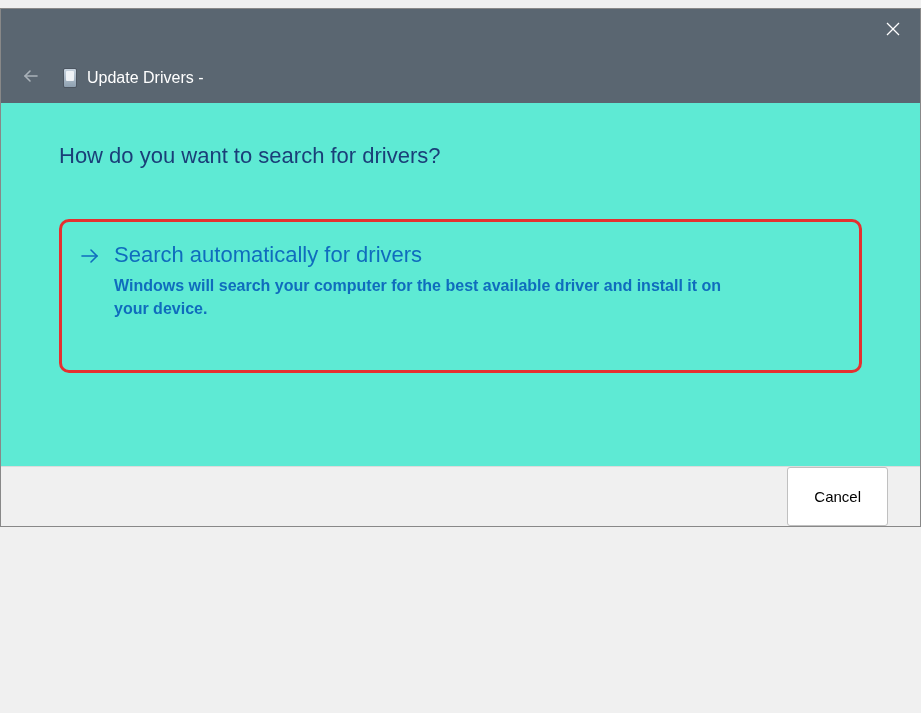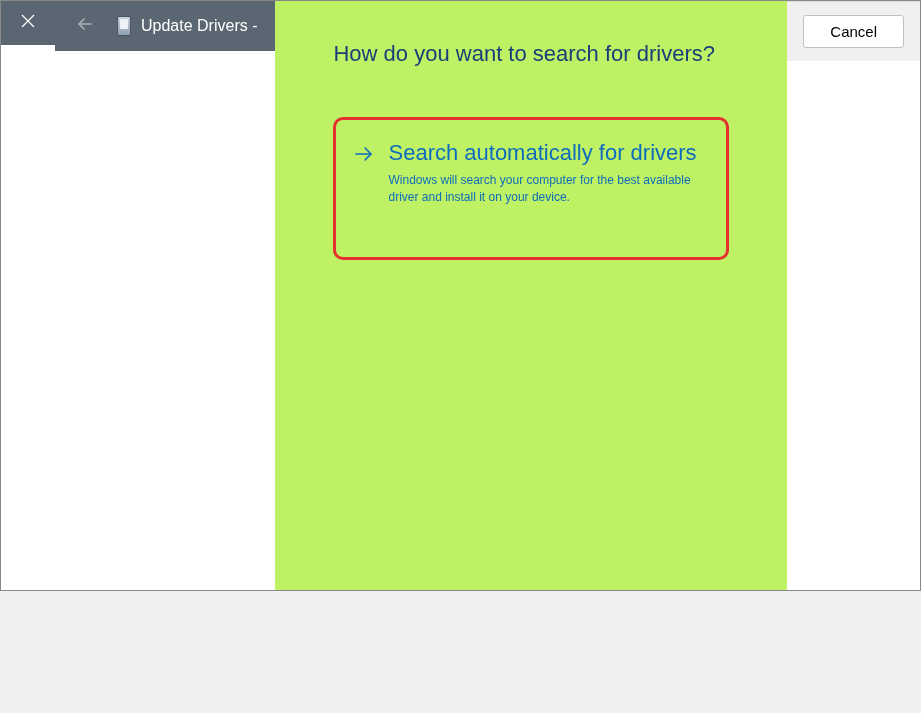--- a/index.html
+++ b/index.html
@@ -5,26 +5,27 @@
     * { box-sizing: border-box; margin: 0; padding: 0; }
     body {
       font-family: "Segoe UI", Tahoma, sans-serif;
       background: #f0f0f0;
       width: 921px;
       height: 713px;
       overflow: hidden;
     }
     .window {
       width: 921px;
-      height: 591px;
+      height: 519px;
       background: #ffffff;
       border: 1px solid #888;
       display: flex;
-      flex-direction: row;
+      flex-direction: column;
       position: relative;
+      margin-top: 8px;
     }
     .titlebar {
       height: 44px;
       background: #5a6671;
       display: flex;
       align-items: center;
       justify-content: flex-end;
       padding: 0 4px;
     }
     .close-btn {
@@ -78,21 +79,21 @@
       border-radius: 1px;
     }
     .title-text {
       font-size: 16px;
       font-weight: 400;
       color: #ffffff;
     }
     .content {
       flex: 1;
       padding: 40px 58px 0 58px;
-      background: #bef264;
+      background: #5eead4;
     }
     .heading {
       color: #1a3e78;
       font-size: 22px;
       font-weight: 400;
       margin-bottom: 50px;
     }
     .option {
       display: flex;
       align-items: flex-start;
@@ -115,33 +116,32 @@
     .option-arrow svg { width: 20px; height: 16px; }
     .option-body { flex: 1; }
     .option-title {
       color: #0f6cbd;
       font-size: 22px;
       font-weight: 400;
       margin-bottom: 6px;
     }
     .option-desc {
       color: #0f6cbd;
-      font-size: 12px;
-      font-weight: 400;
+      font-size: 16px;
+      font-weight: 700;
       line-height: 1.45;
       max-width: 620px;
     }
     .footer {
       height: 60px;
       background: #f0f0f0;
       border-top: 1px solid #dcdcdc;
       display: flex;
-      align-items: center;
       justify-content: flex-end;
-      padding: 0 16px;
+      padding: 0 32px;
     }
     .cancel-btn {
       background: #ffffff;
       border: 1px solid #c0c0c0;
       border-radius: 3px;
       padding: 7px 26px;
       font-size: 15px;
       font-family: inherit;
       cursor: pointer;
     }

